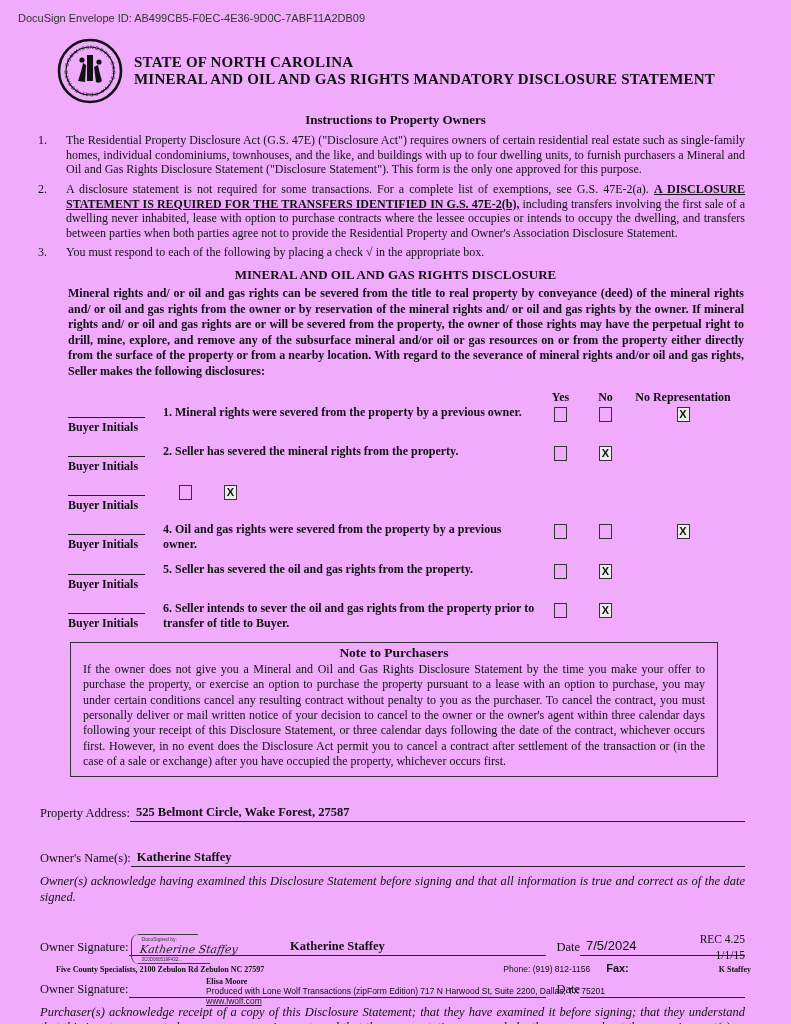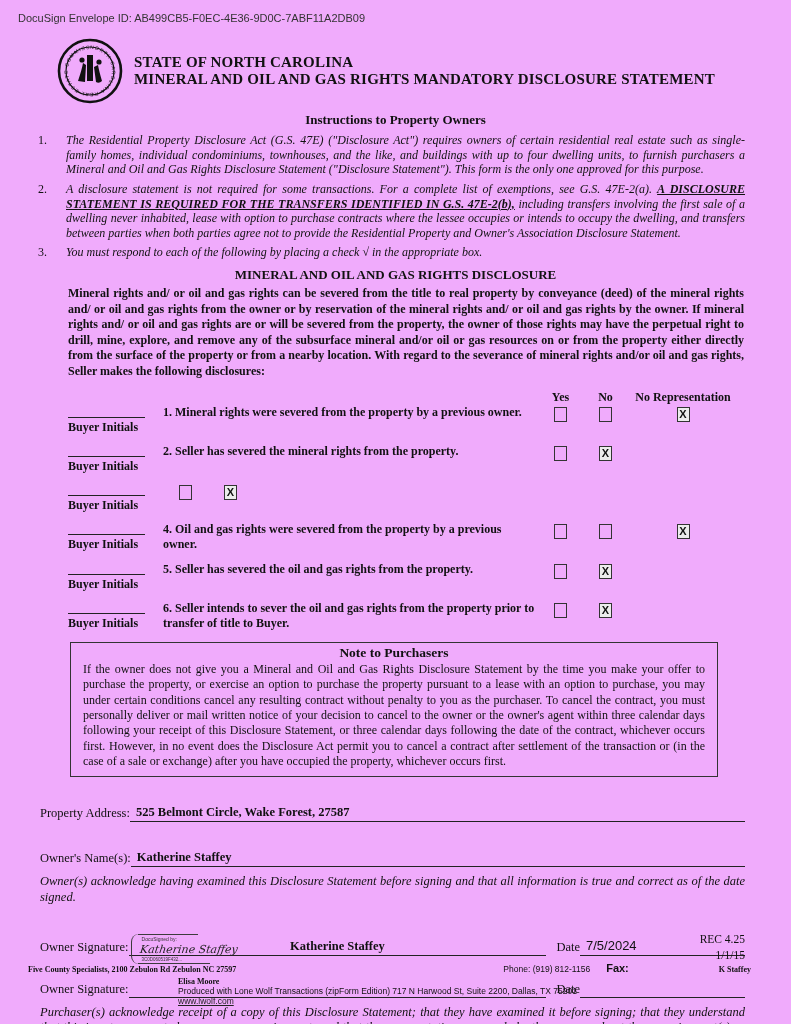--- a/index.html
+++ b/index.html
@@ -13,21 +13,21 @@
   
   .hdr { display: flex; align-items: center; margin: 14px 46px 0 56px; }
   .seal { width: 68px; height: 66px; flex: 0 0 auto; }
   .hdr-titles { margin-left: 10px; font-family: Liberation Serif, serif; }
   .hdr-line1, .hdr-line2 { font-weight: bold; font-size: 15px; letter-spacing: .2px; }
 
   .instructions-title { text-align: center; font-weight: bold; font-size: 13px; margin-top: 8px; }
 
   .inst { display: flex; margin: 5px 46px 0 38px; font-size: 12px; line-height: 1.22; }
   .inst-num { width: 28px; flex: 0 0 auto; }
-  .inst-text { flex: 1; text-align: justify; font-style: italic; }
+  .inst-text { flex: 1; text-align: justify; }
   .bu { font-weight: bold; text-decoration: underline; }
 
   .disclosure-title { text-align: center; font-weight: bold; font-size: 13px; margin-top: 7px; }
   .disclosure-body { margin: 3px 47px 0 68px; font-size: 12px; font-weight: bold;
                      text-align: justify; line-height: 1.3; }
 
   
   .matrix { margin: 10px 0 0 68px; font-size: 12px; }
   .mhead { display: flex; font-weight: bold; }
   .mrow  { display: flex; margin-bottom: 2px; }
@@ -74,21 +74,21 @@
   .ds-head { border-top: 1.6px solid #3c3c3c; font: 5px "Liberation Sans", sans-serif;
              color: #333; padding: 1px 0 0 4px; width: 60px; }
   .ds-sig { font-family: "DejaVu Serif", serif; font-style: italic; font-size: 11px;
             color: #222; padding: 1px 0 1px 2px; transform: skewX(-8deg); white-space: nowrap; }
   .ds-id { border-bottom: 1.6px solid #3c3c3c; font: 4.5px "Liberation Sans", sans-serif;
            color: #333; padding: 0 0 1px 4px; width: 72px; }
 
   
   .rec-block { position: absolute; right: 46px; top: 932px; text-align: right;
                font-size: 11.5px; line-height: 1.35; }
-  .footer { position: absolute; left: 28px; right: 40px; top: 962px;
+  .footer { position: absolute; left: 56px; right: 40px; top: 962px;
             font-size: 8px; text-align: right; }
   .foot-l1 { display: flex; align-items: baseline; }
   .firm { font-weight: bold; flex: 0 0 auto; }
   .phone { font-family: "Liberation Sans", sans-serif; font-size: 8.5px; margin-left: auto; }
   .fax { font-family: "Liberation Sans", sans-serif; font-size: 11px; margin-left: 16px; font-weight: bold; }
   .kstaffey { font-weight: bold; margin-left: 90px; }
   .foot-l2 { display: flex; align-items: baseline; margin-top: 3px; flex-direction: column; }
   .agent { font-weight: bold; flex: 0 0 auto; }
   .produced { font-family: "Liberation Sans", sans-serif; font-size: 8.5px; margin-left: 150px; }
   .lwolf { font-family: Liberation Sans, sans-serif; font-size: 8.5px;

